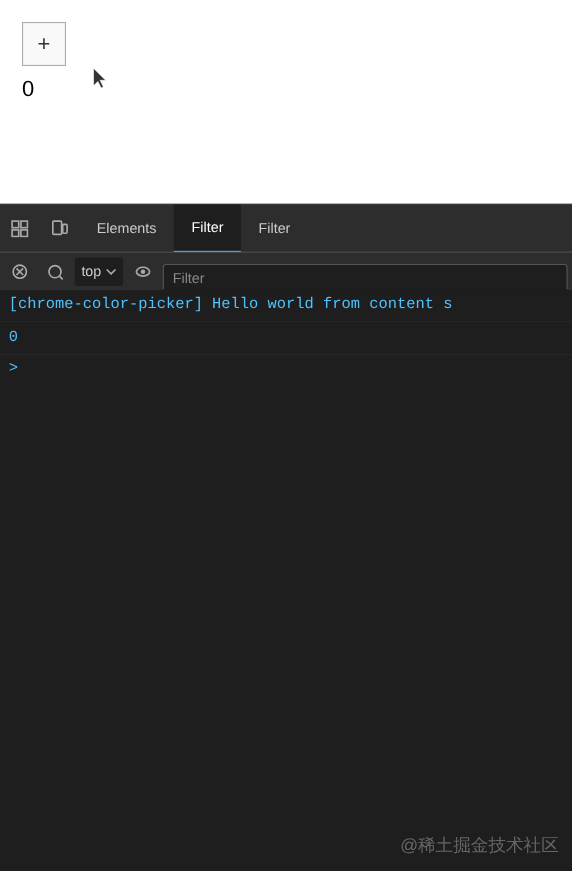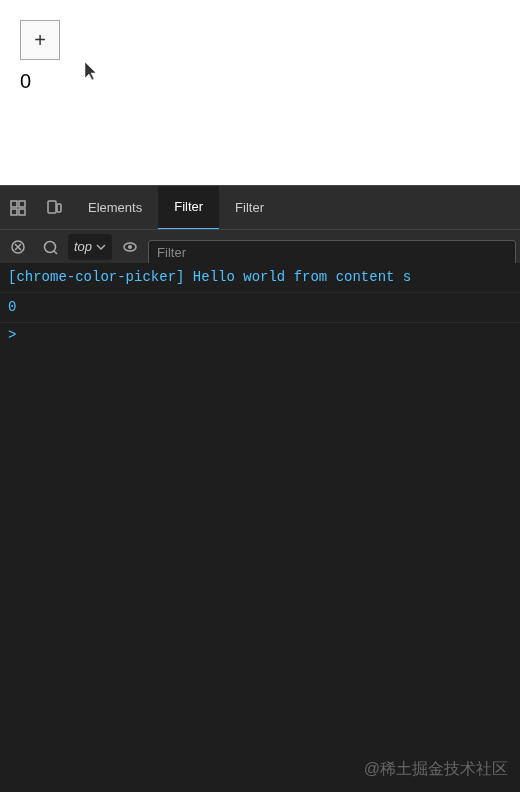--- a/index.html
+++ b/index.html
@@ -122,21 +122,20 @@
       align-items: center;
       background: #1e1e1e;
       border: none;
       color: #ccc;
       font-size: 13px;
       padding: 2px 6px;
       cursor: pointer;
       gap: 4px;
       height: 26px;
       border-radius: 3px;
-      font-style: italic;
     }
 
     .filter-input {
       flex: 1;
       background: #1e1e1e;
       border: 1px solid #555;
       color: #ccc;
       font-size: 13px;
       padding: 2px 8px;
       height: 26px;

